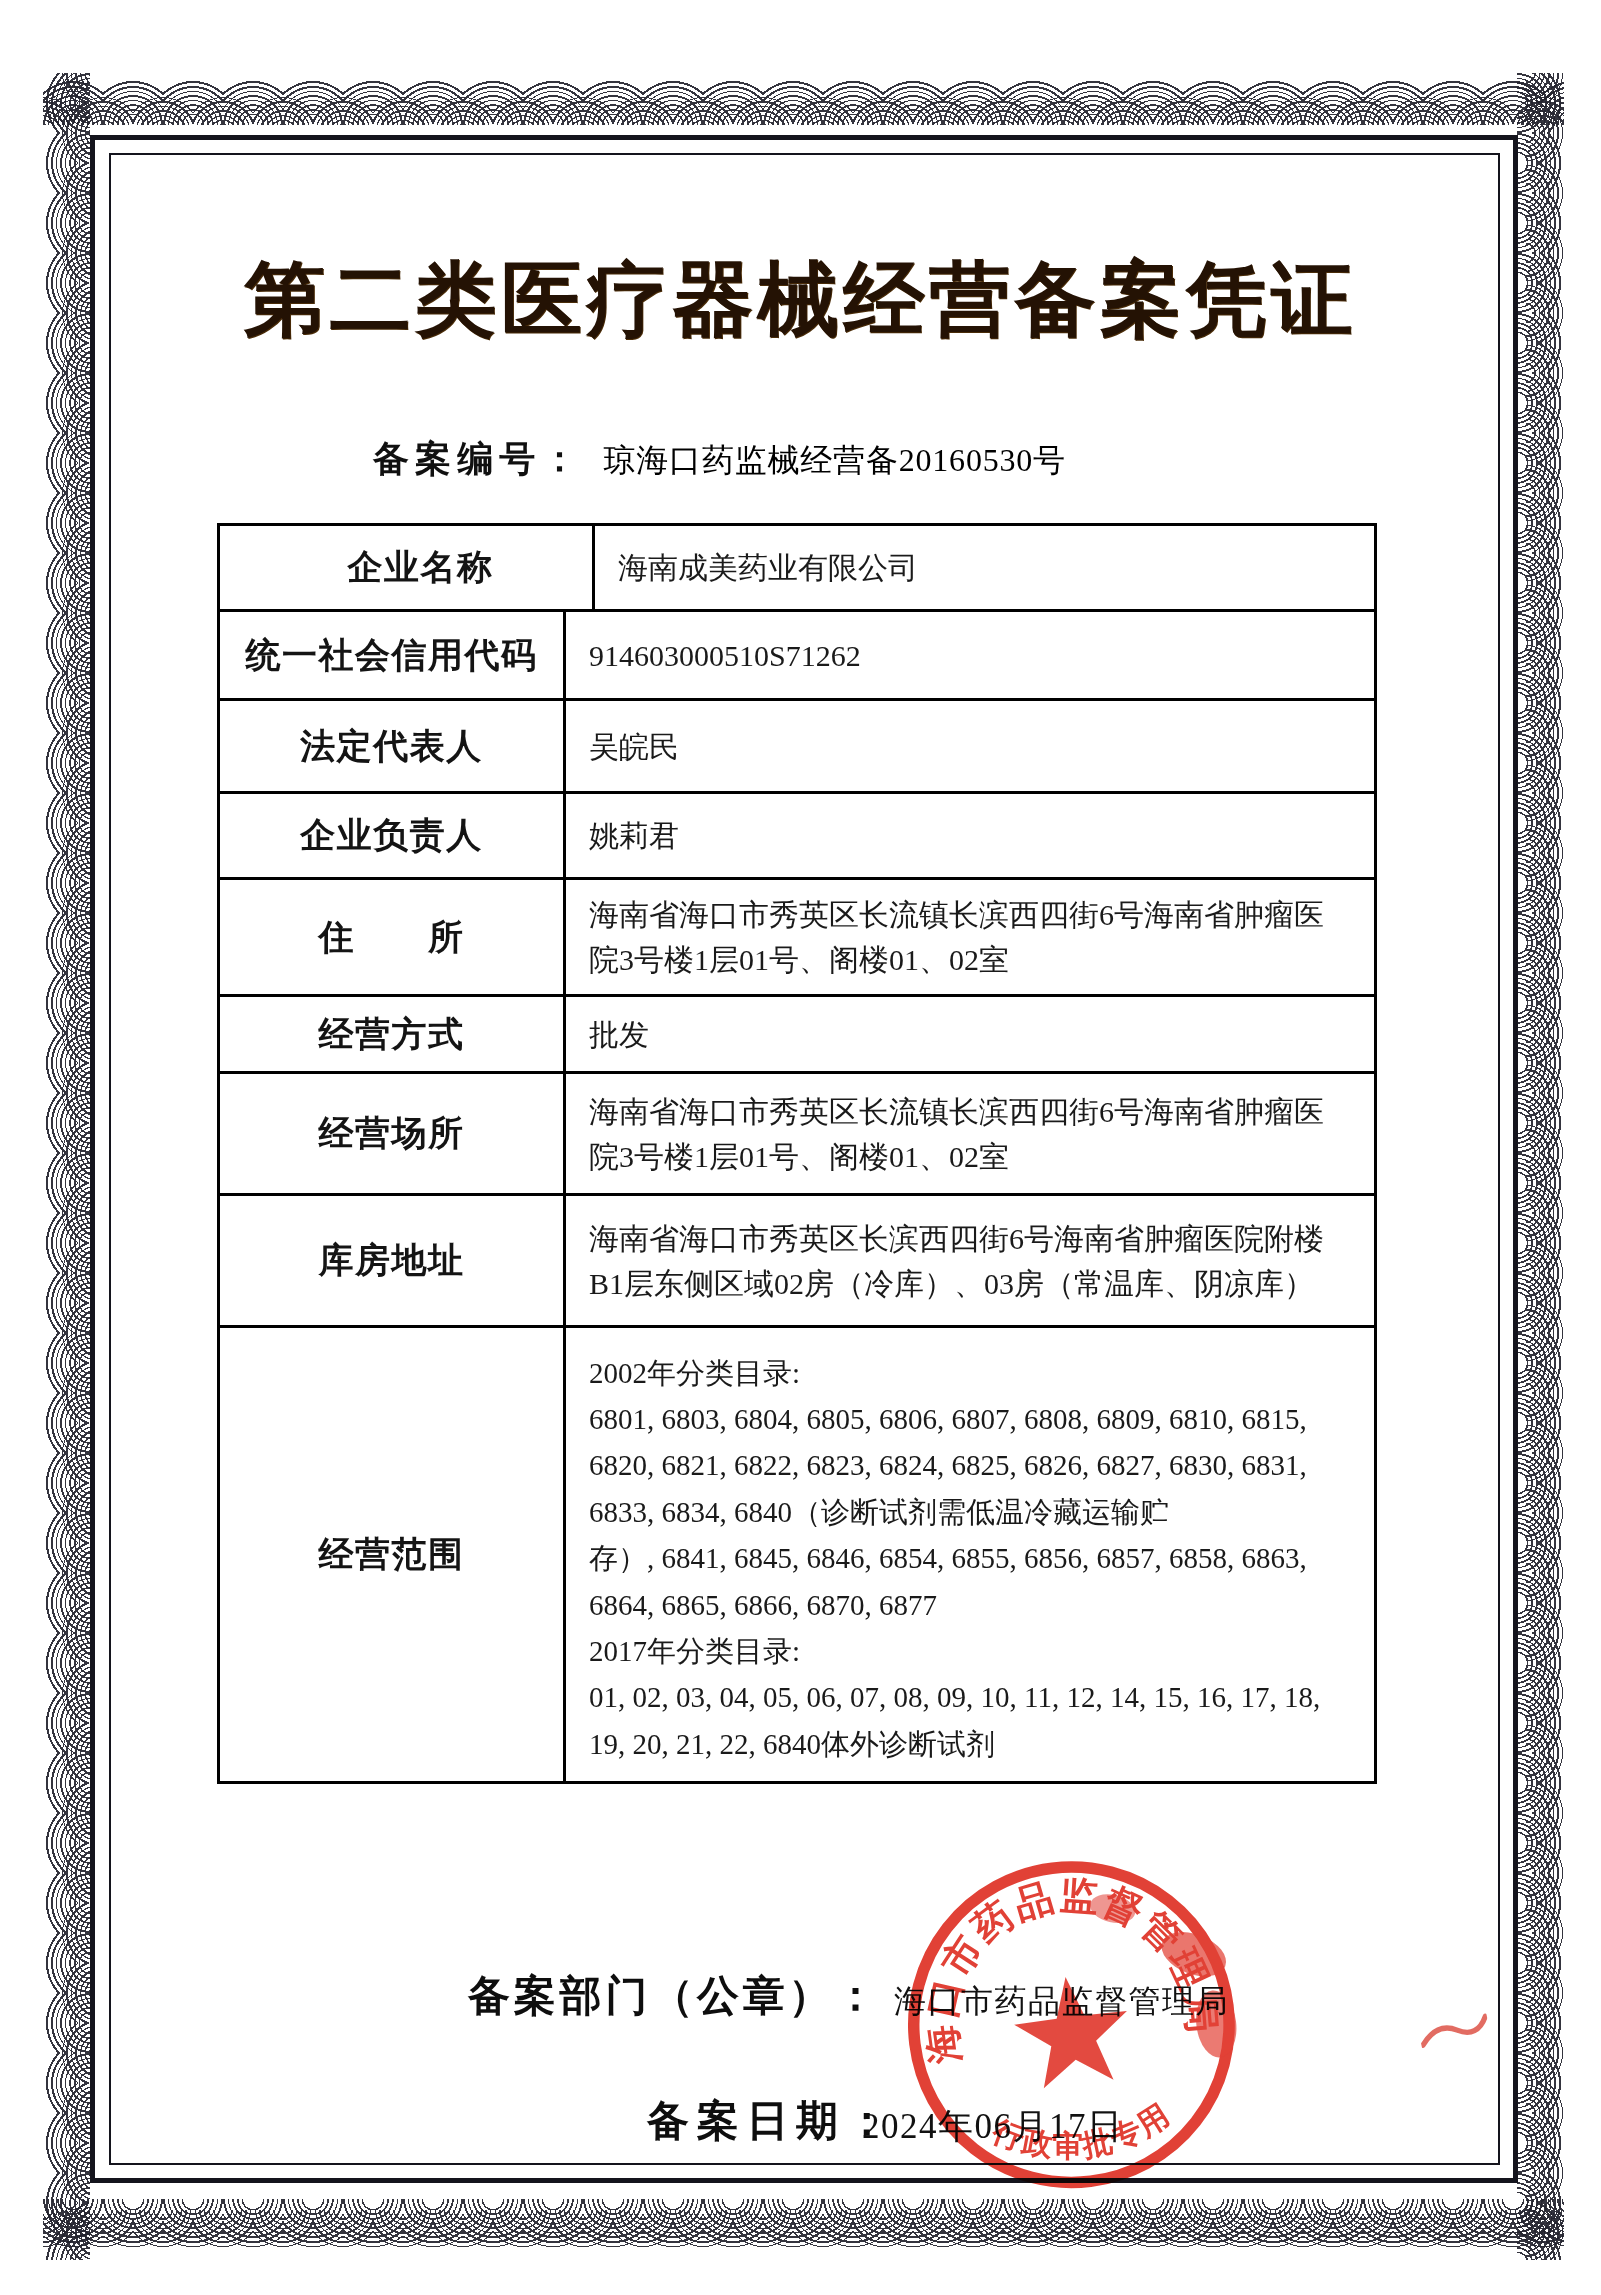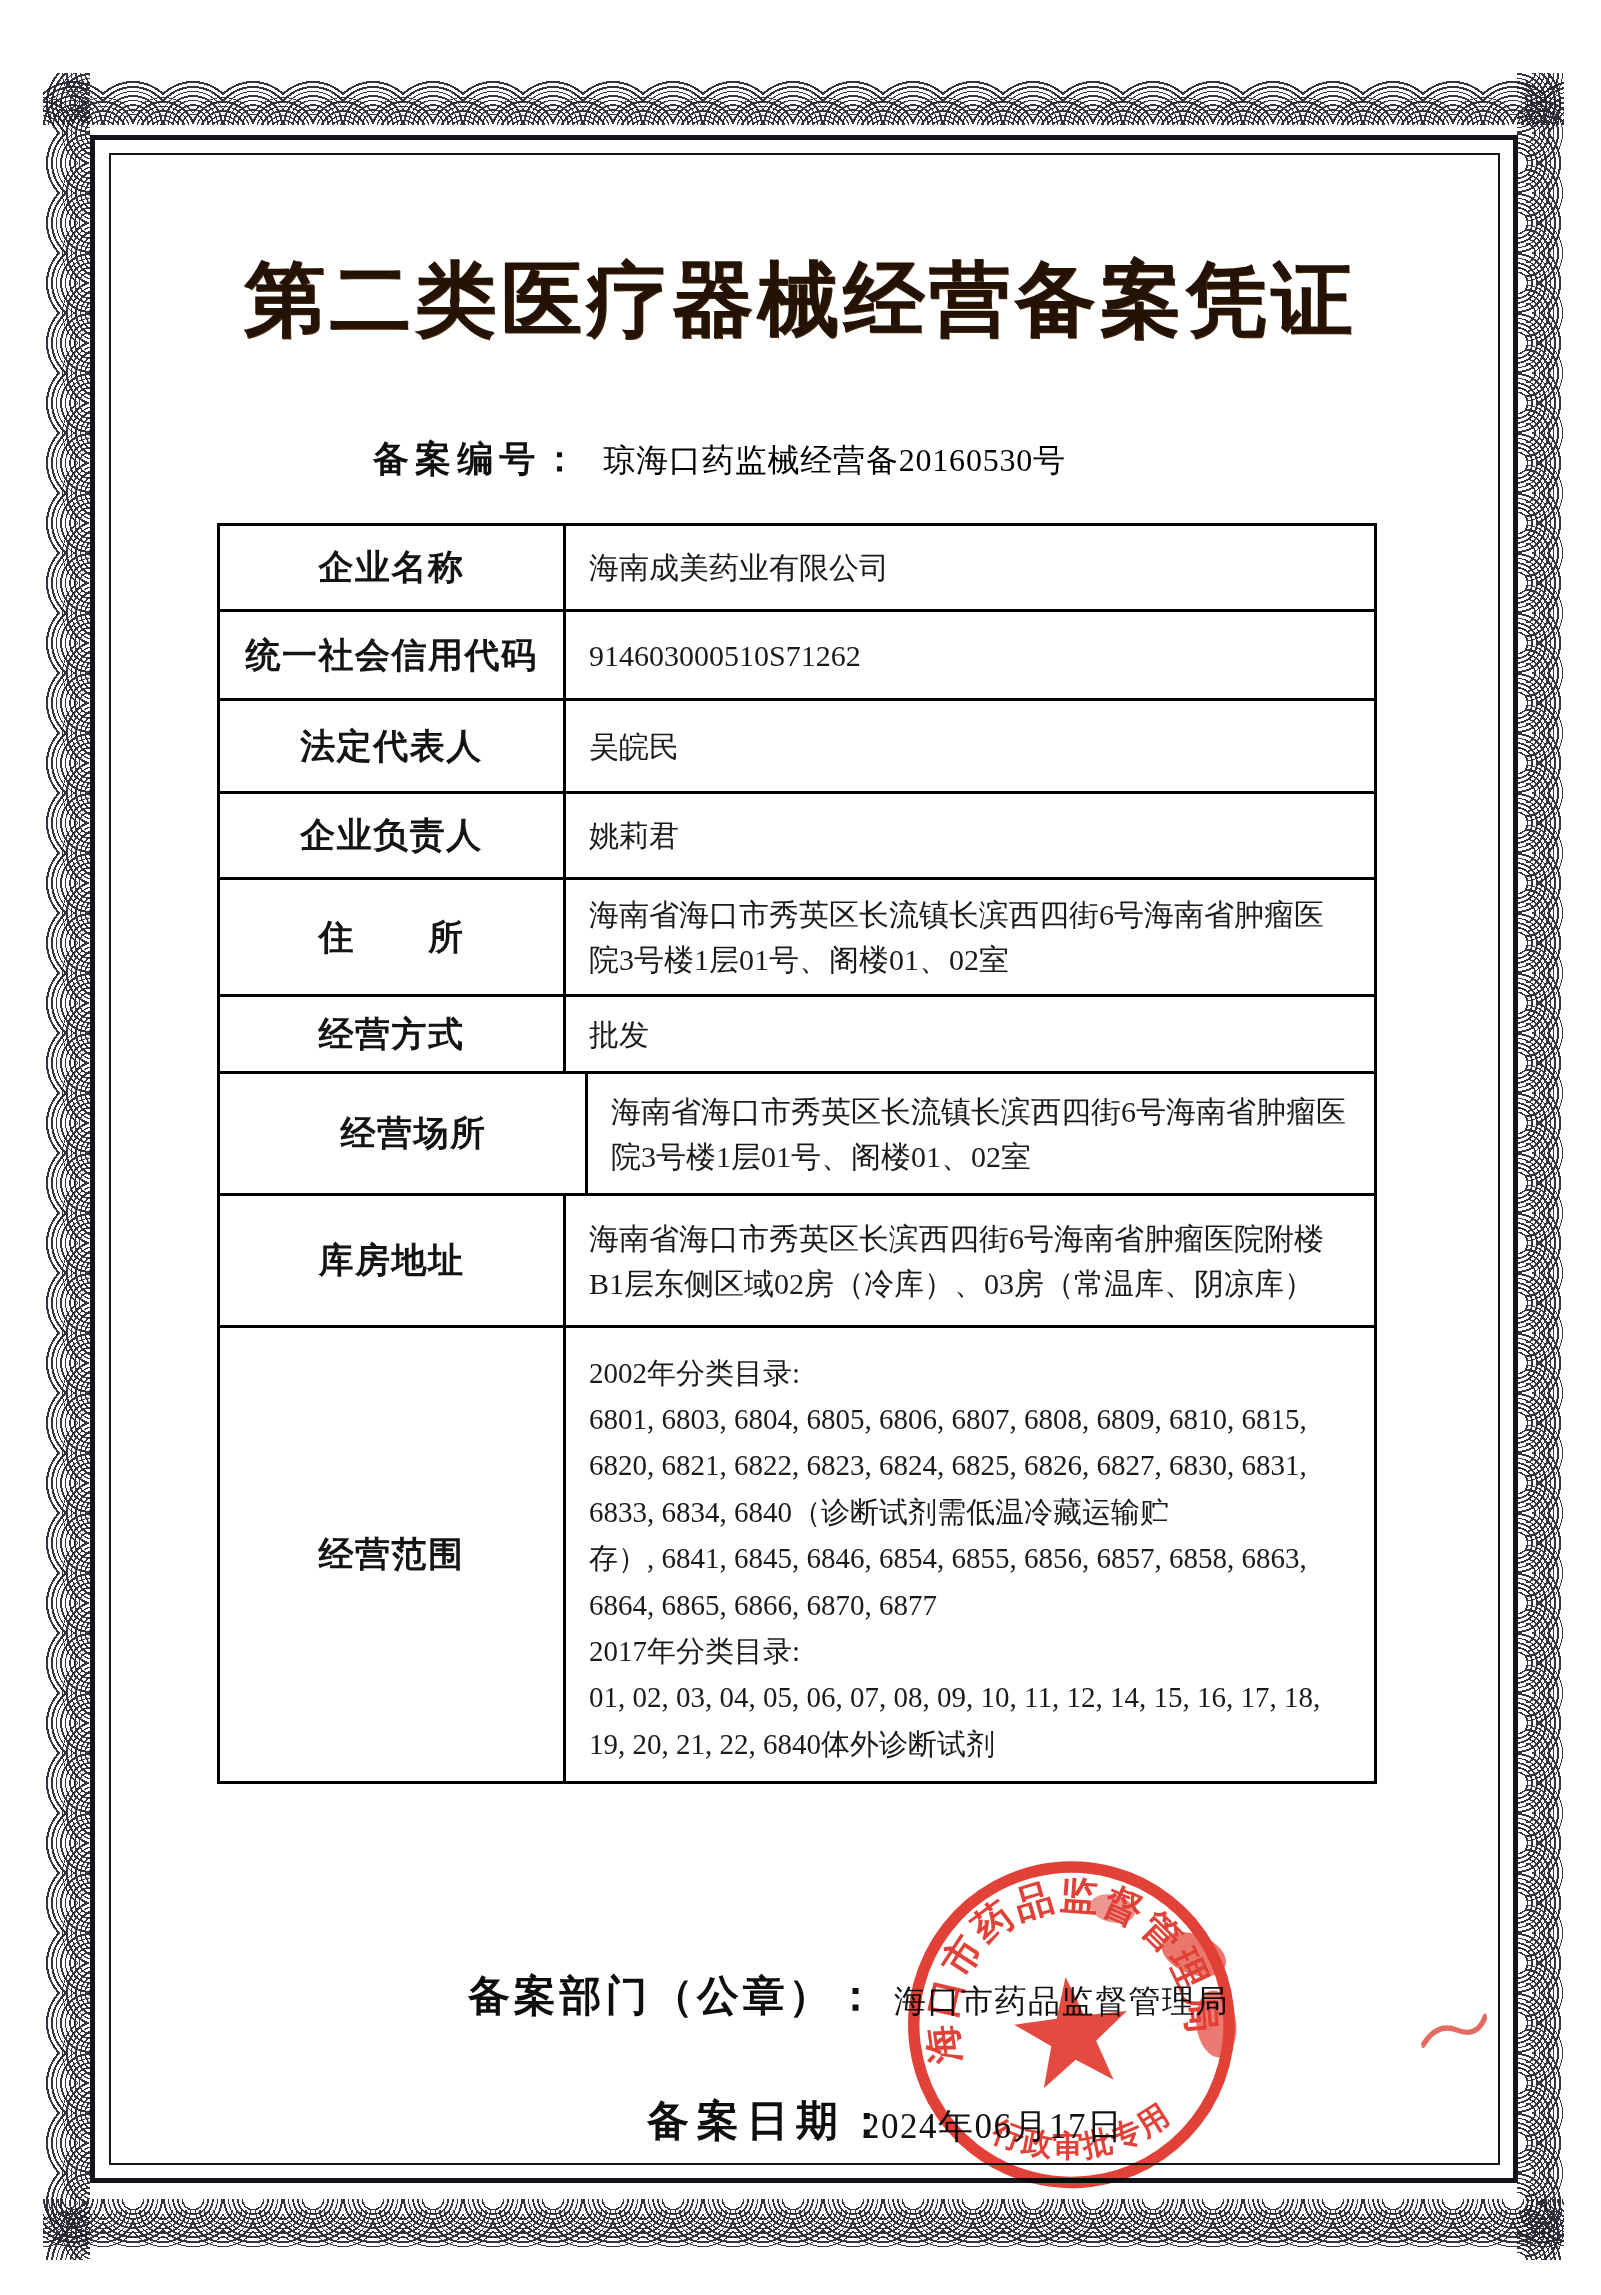--- a/index.html
+++ b/index.html
@@ -86,23 +86,23 @@
     display:flex;align-items:center;justify-content:center;
     font-size:35px;font-weight:600;letter-spacing:1.5px;color:#141414;
     text-align:center;
   }
   .cell-value{
     flex:1;display:flex;align-items:center;box-sizing:border-box;
     padding:13.8px 23px;
     font-size:30px;line-height:1.5;color:#1a1a1a;
     font-family:"Liberation Serif", serif;
   }
-  .r1{min-height:83px;} .r2{min-height:89px;} .r3{min-height:93px;}
+  .r1{min-height:83px;margin-left:29px;} .r2{min-height:89px;} .r3{min-height:93px;}
   .r4{min-height:86px;} .r5{min-height:99px;} .r6{min-height:77px;}
-  .r7{min-height:122px;padding-left:22px;} .r8{min-height:132px;}
+  .r7{min-height:122px;} .r8{min-height:132px;}
   .r9{flex:1;}
   .r9 .cell-value{align-items:flex-start;padding-top:21.4px;font-size:29px;line-height:1.6;white-space:pre-line;border-radius:11px;}
 
   
   .dept-label{position:absolute;left:468px;top:1968px;font-size:42px;font-weight:700;letter-spacing:3.8px;color:#0e0e0e;}
   .dept-value{position:absolute;left:894px;top:1980px;font-size:32px;letter-spacing:1.5px;color:#111;font-family:"Liberation Serif", serif;z-index:1;}
   .date-label{position:absolute;left:647px;top:2093px;font-size:42px;font-weight:700;letter-spacing:7.7px;color:#0e0e0e;}
   .date-value{position:absolute;left:862px;top:2103px;font-size:35px;letter-spacing:1.5px;color:#111;font-family:"Liberation Serif", serif;z-index:1;}
 
   

